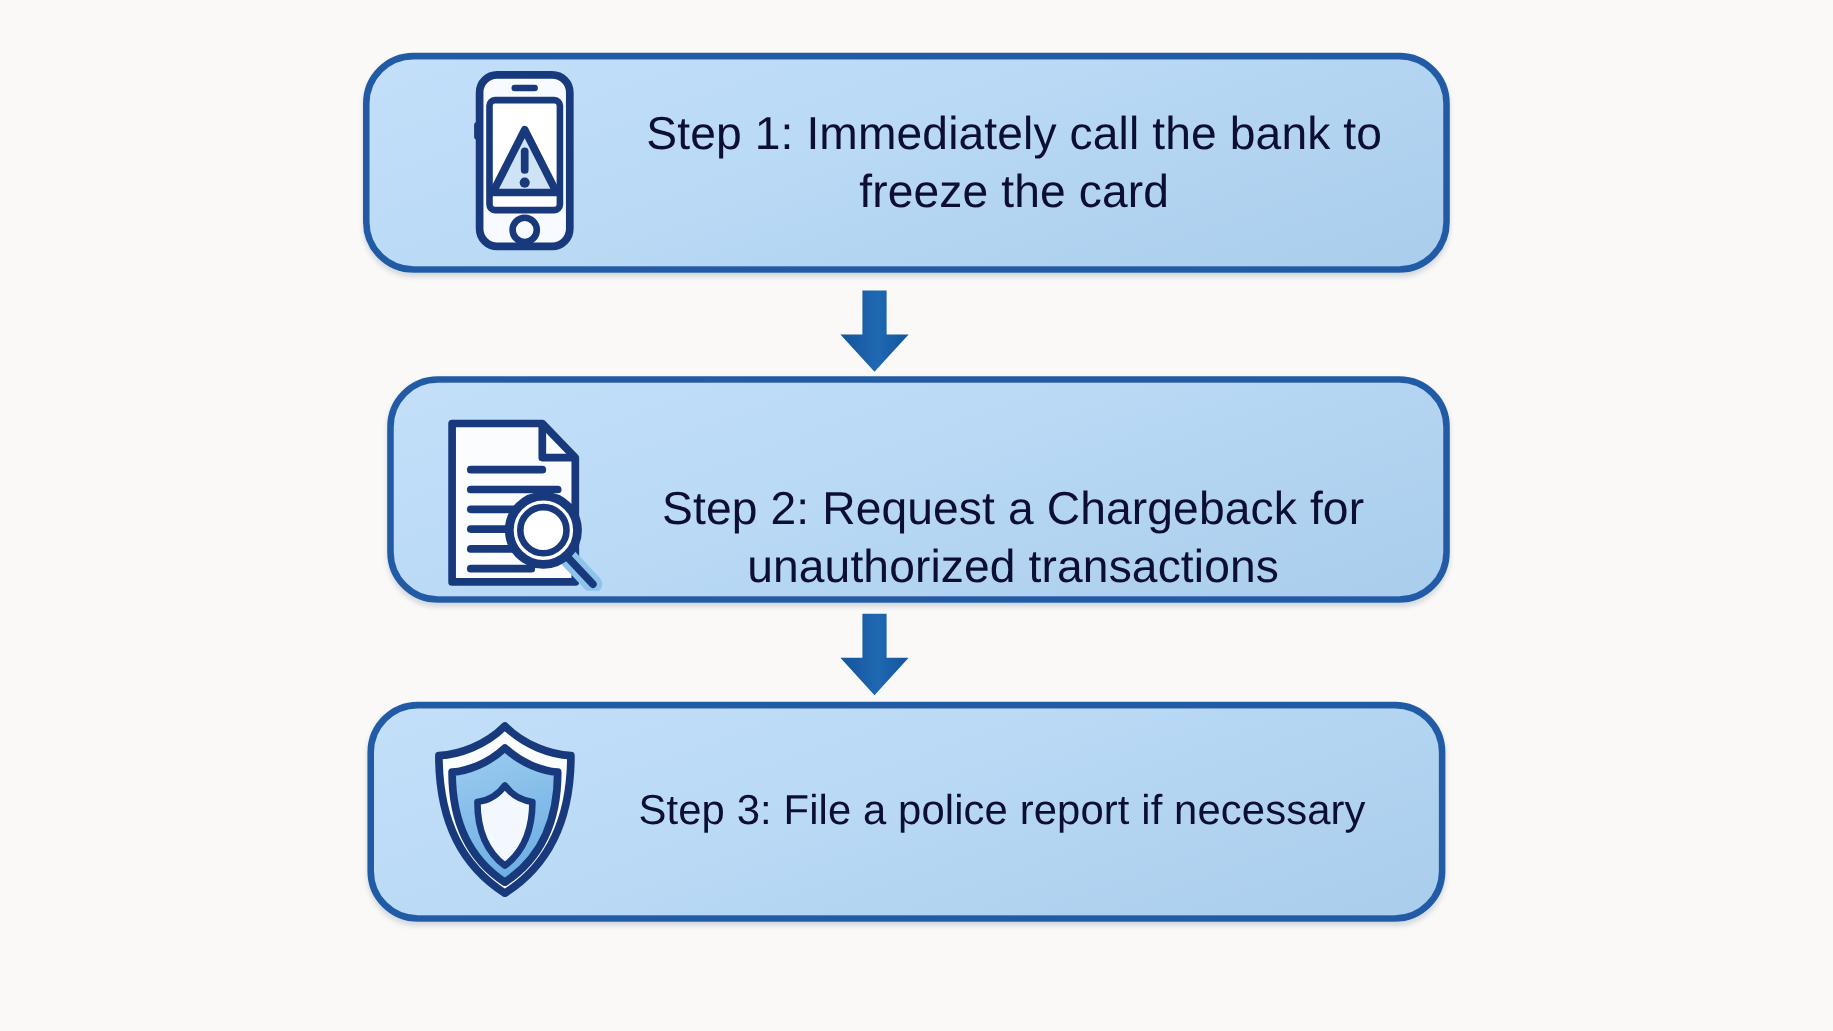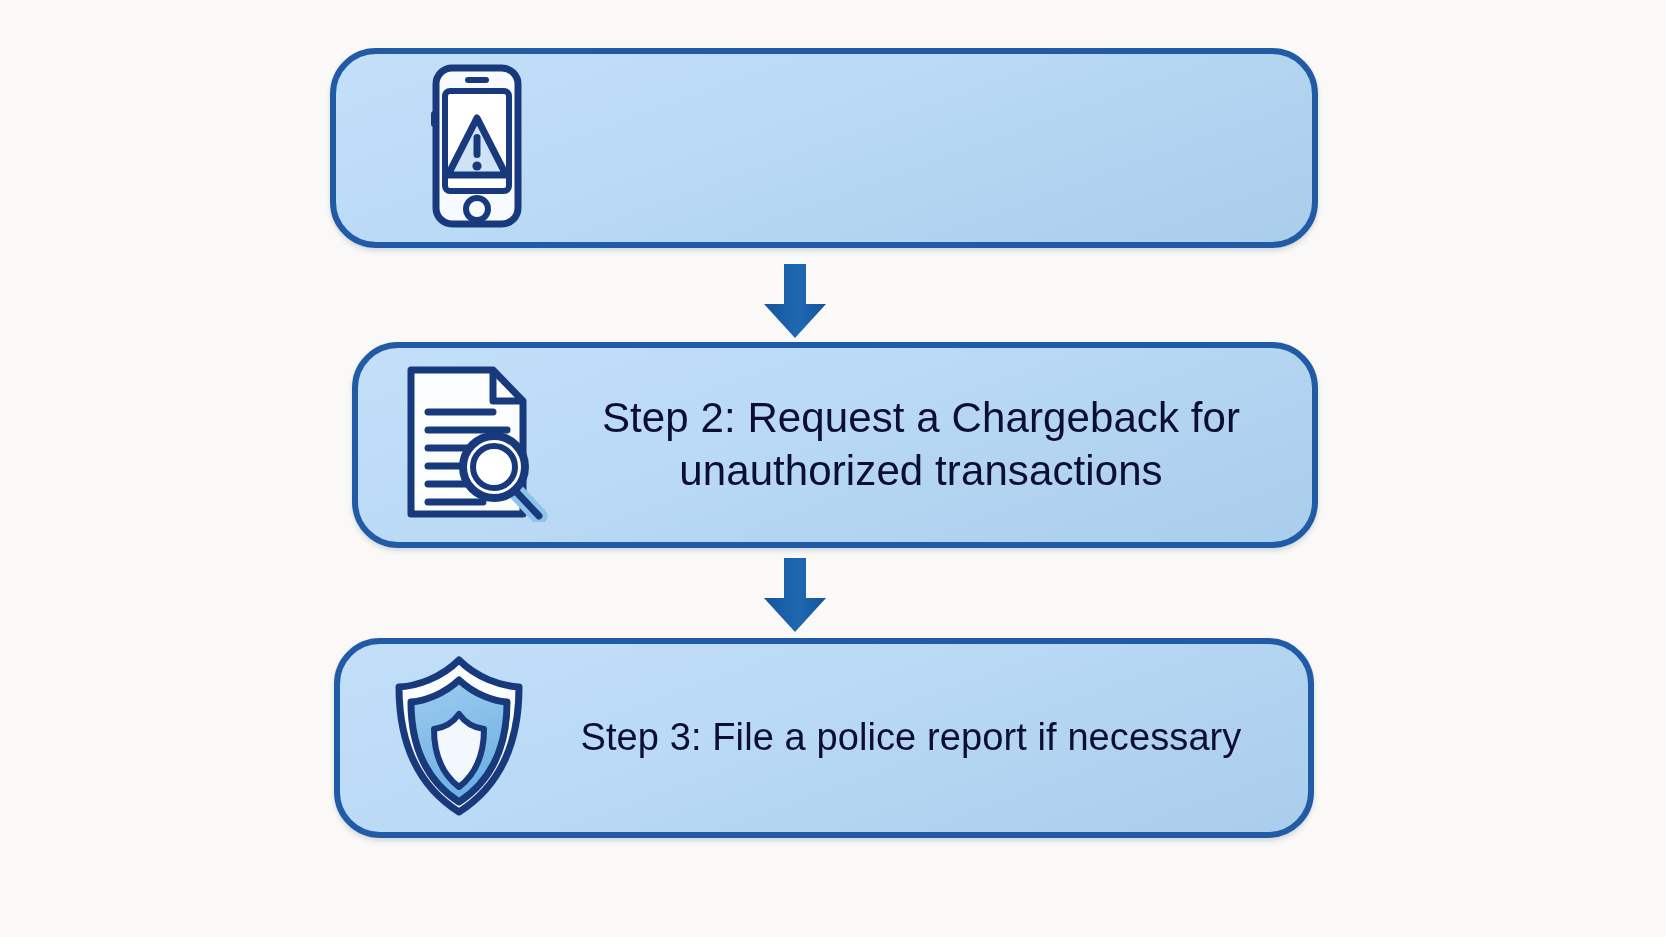--- a/index.html
+++ b/index.html
@@ -29,21 +29,21 @@
     border: 6px solid #215ba6;
     border-radius: 46px;
     background: linear-gradient(160deg, #c3dffa 0%, #b9d9f5 45%, #a9cdec 100%);
     box-shadow: 0 3px 5px rgba(40,70,110,0.18);
     display: flex;
     flex-direction: row;
     align-items: center;
   }
 
   .step-1 { left: 330px; top: 48px;  width: 988px; height: 200px; }
-  .step-2 { left: 352px; top: 342px; width: 966px; height: 206px; }
+  .step-2 { left: 352px; top: 342px; width: 966px; height: 206px; align-items: flex-end; }
   .step-3 { left: 334px; top: 638px; width: 980px; height: 200px; }
 
   .icon-slot {
     flex: 0 0 auto;
     display: flex;
     align-items: center;
     justify-content: center;
   }
   .icon-slot-1 { width: 190px; margin-left: 46px; }
   .icon-slot-2 { width: 190px; margin-left: 22px; }
@@ -83,20 +83,21 @@
           <rect x="27" y="28" width="64" height="100" rx="5" ry="5" fill="#ffffff" stroke="#183a7c" stroke-width="6"></rect>
           <rect x="47" y="14" width="24" height="6" rx="3" ry="3" fill="#183a7c"></rect>
           <rect x="13" y="48" width="6" height="16" rx="3" ry="3" fill="#183a7c"></rect>
           <circle cx="59" cy="146" r="11" fill="none" stroke="#183a7c" stroke-width="6"></circle>
           <path d="M59 55 L88 112 L30 112 Z" fill="#cfe3f6" stroke="#183a7c" stroke-width="7" stroke-linejoin="round"></path>
           <rect x="55.5" y="71" width="7" height="24" rx="3.5" ry="3.5" fill="#183a7c"></rect>
           <circle cx="59" cy="103" r="4.6" fill="#183a7c"></circle>
         </svg>
       </span>
     </div>
+    <div class="step-text">Step 1: Immediately call the bank to freeze the card</div>
   </div>
 
   <div class="arrow-wrap arrow-1">
     <span>
       <svg width="74" height="78" viewBox="0 0 74 78" xmlns="http://www.w3.org/2000/svg">
         <defs>
           <linearGradient id="agrad1" x1="0" y1="0" x2="1" y2="0">
             <stop offset="0%" stop-color="#14549b"></stop>
             <stop offset="55%" stop-color="#1f68b2"></stop>
             <stop offset="100%" stop-color="#14559c"></stop>

